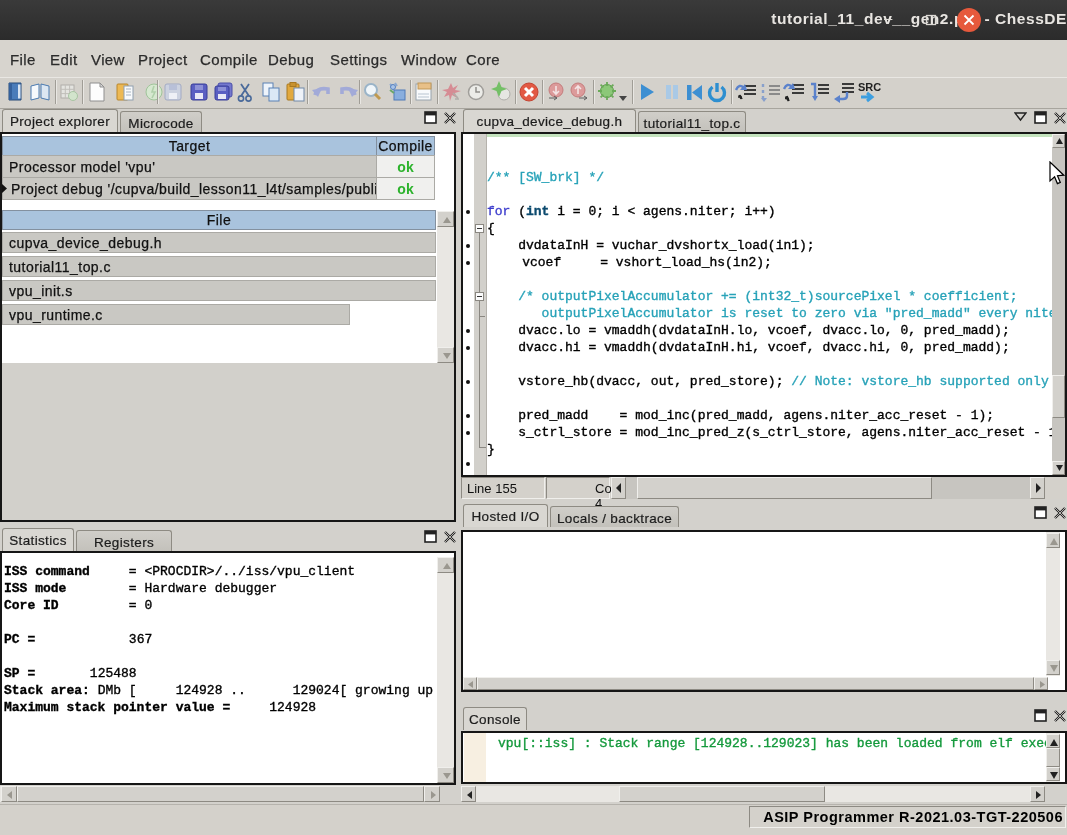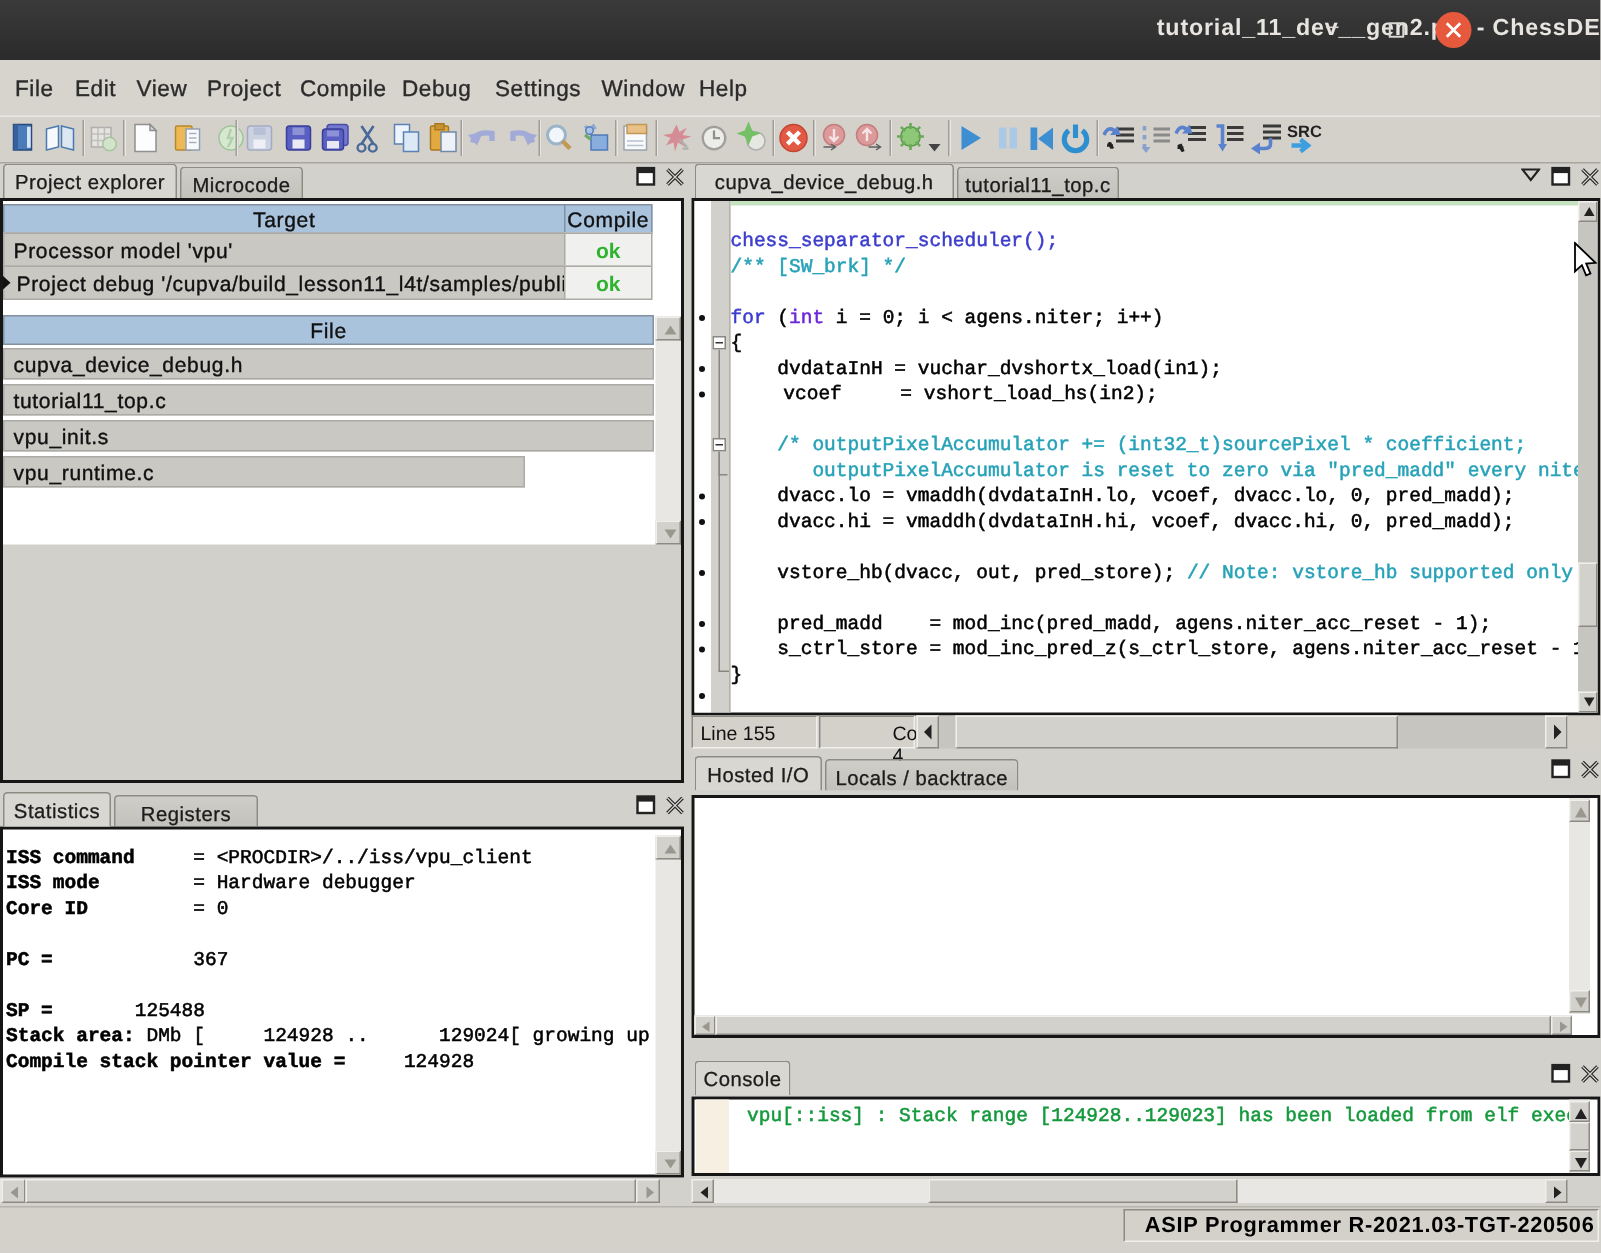--- a/index.html
+++ b/index.html
@@ -44,21 +44,21 @@
   .sbtn{position:absolute;background:#d3d1cc;border:1px solid;
      border-color:#f0efec #8d8a83 #8d8a83 #f0efec;box-sizing:border-box;}
   .sbtn svg{position:absolute;left:2px;top:3px;}
   .thumb{position:absolute;background:#d3d1cc;border:1px solid;
      border-color:#f0efec #8d8a83 #8d8a83 #f0efec;box-sizing:border-box;}
   .track-l{position:absolute;background:#e9e7e3;}
   .track-d{position:absolute;background:#c7c5c0;}
   
   .mono{font-family:"Liberation Mono",monospace;font-size:13px;white-space:pre;-webkit-text-stroke:0.35px;}
   .cl{position:absolute;height:17px;line-height:17px;}
-  .kb{color:#3d3dcd;} .kg{color:#6d28d9;} .kt{color:#27a2b8;text-align:right;}
+  .kb{color:#3d3dcd;} .kg{color:#0c4a6e;font-weight:bold;} .kt{color:#27a2b8;text-align:right;}
   .bullet{position:absolute;width:4px;height:4px;border-radius:2px;background:#111;}
   .foldbox{position:absolute;width:9px;height:9px;background:#fcfcfc;
      border:1px solid #8a8781;box-sizing:border-box;}
   .foldbox div{position:absolute;left:1px;top:3px;width:5px;height:1px;background:#333;}
   .statline{position:absolute;height:17px;line-height:17px;font-family:"Liberation Mono",monospace;
      font-size:13px;white-space:pre;color:#000;-webkit-text-stroke:0.35px;}
   .cell{position:absolute;box-sizing:border-box;border:1px solid;
      border-color:#8d8a83 #f0efec #f0efec #8d8a83;background:#d4d1cb;
      font-size:13px;color:#111;padding:3px 0 0 5px;}
 </style></head>
@@ -78,21 +78,21 @@
 
 <div class="abs" id="menubar"></div>
 <div class="abs menu" style="left:10px;">File</div>
 <div class="abs menu" style="left:50px;">Edit</div>
 <div class="abs menu" style="left:91px;">View</div>
 <div class="abs menu" style="left:138px;">Project</div>
 <div class="abs menu" style="left:200px;">Compile</div>
 <div class="abs menu" style="left:268px;">Debug</div>
 <div class="abs menu" style="left:330px;">Settings</div>
 <div class="abs menu" style="left:401px;">Window</div>
-<div class="abs menu" style="left:466px;">Help</div>
+<div class="abs menu" style="left:466px;">Core</div>
 
 <div class="abs" id="toolbar"></div>
 <div id="TB">
 <svg class="abs tbi" style="left:5px;top:81px;" width="22" height="22">
       <path d="M4 2 h12 v17 h-12 z" fill="#4a7cba" stroke="#274a78"></path>
       <rect x="13" y="3.5" width="2.5" height="14" fill="#d8e4f2"></rect>
       <rect x="4" y="2" width="3" height="17" fill="#35619c"></rect>
     </svg>
 <svg class="abs tbi" style="left:29px;top:81px;" width="22" height="22">
       <path d="M2 5 L10 3 L10 17 L2 19 Z" fill="#f6f9fc" stroke="#4a7ab0"></path>
@@ -306,21 +306,20 @@
 <div class="tab on" style="left:463px;top:109px;width:173px;">cupva_device_debug.h</div>
 <div class="tab off" style="left:638px;top:111px;width:108px;">tutorial11_top.c</div>
 <div class="box" style="left:461px;top:132px;width:606px;height:345px;"></div>
 
 <div class="abs" style="left:463px;top:134px;width:11px;height:341px;background:#fff;"></div>
 <div class="abs" style="left:474px;top:134px;width:12px;height:341px;background:#d2d0cb;border-right:1px solid #b5b2ac;"></div>
 
 <div class="abs" style="left:487px;top:134px;width:566px;height:3px;background:#c4e3be;"></div>
 
 <div class="abs" style="left:487px;top:134px;width:566px;height:341px;overflow:hidden;">
- <div class="cl mono" style="left:0;top:18px;"><span class="kb">chess_separator_scheduler();</span></div>
  <div class="cl mono" style="left:0;top:35px;"><span class="kt">/** [SW_brk] */</span></div>
  <div class="cl mono" style="left:0;top:69px;"><span class="kb">for</span> (<span class="kg">int</span> i = 0; i &lt; agens.niter; i++)</div>
  <div class="cl mono" style="left:0;top:86px;">{</div>
  <div class="cl mono" style="left:0;top:103px;">    dvdataInH = vuchar_dvshortx_load(in1);</div>
  <div class="cl mono" style="left:4px;top:120px;">    vcoef     = vshort_load_hs(in2);</div>
  <div class="cl mono" style="left:0;top:154px;"><span class="kt">    /* outputPixelAccumulator += (int32_t)sourcePixel * coefficient;</span></div>
  <div class="cl mono" style="left:0;top:171px;"><span class="kt">       outputPixelAccumulator is reset to zero via "pred_madd" every niter_acc</span></div>
  <div class="cl mono" style="left:0;top:188px;">    dvacc.lo = vmaddh(dvdataInH.lo, vcoef, dvacc.lo, 0, pred_madd);</div>
  <div class="cl mono" style="left:0;top:205px;">    dvacc.hi = vmaddh(dvdataInH.hi, vcoef, dvacc.hi, 0, pred_madd);</div>
  <div class="cl mono" style="left:0;top:239px;">    vstore_hb(dvacc, out, pred_store); <span class="kt">// Note: vstore_hb supported only f</span></div>
@@ -394,21 +393,21 @@
 <div class="tab on" style="left:2px;top:528px;width:72px;">Statistics</div>
 <div class="tab off" style="left:76px;top:530px;width:96px;">Registers</div>
 <div class="box" style="left:0;top:551px;width:456px;height:234px;"></div>
 <div class="abs" style="left:4px;top:557px;width:430px;height:224px;overflow:hidden;">
  <div class="statline" style="left:0;top:6px;"><b>ISS command</b>     = &lt;PROCDIR&gt;/../iss/vpu_client</div>
  <div class="statline" style="left:0;top:23px;"><b>ISS mode</b>        = Hardware debugger</div>
  <div class="statline" style="left:0;top:40px;"><b>Core ID</b>         = 0</div>
  <div class="statline" style="left:0;top:74px;"><b>PC =</b>            367</div>
  <div class="statline" style="left:0;top:108px;"><b>SP =</b>       125488</div>
  <div class="statline" style="left:0;top:125px;"><b>Stack area:</b> DMb [     124928 ..      129024[ growing up</div>
- <div class="statline" style="left:0;top:142px;"><b>Compile stack pointer value =</b>     124928</div>
+ <div class="statline" style="left:0;top:142px;"><b>Maximum stack pointer value =</b>     124928</div>
 </div>
 
 <div class="track-l" style="left:437px;top:557px;width:17px;height:226px;"></div>
 <div class="sbtn" style="left:437px;top:557px;width:17px;height:16px;">
     <svg width="12" height="10" style="left:3px;">
       <path d="M6 2 L10 8 L2 8 Z" fill="#9a978f"></path>
     </svg>
   </div>
 <div class="sbtn" style="left:437px;top:767px;width:17px;height:16px;">
     <svg width="12" height="10" style="left:3px;">

